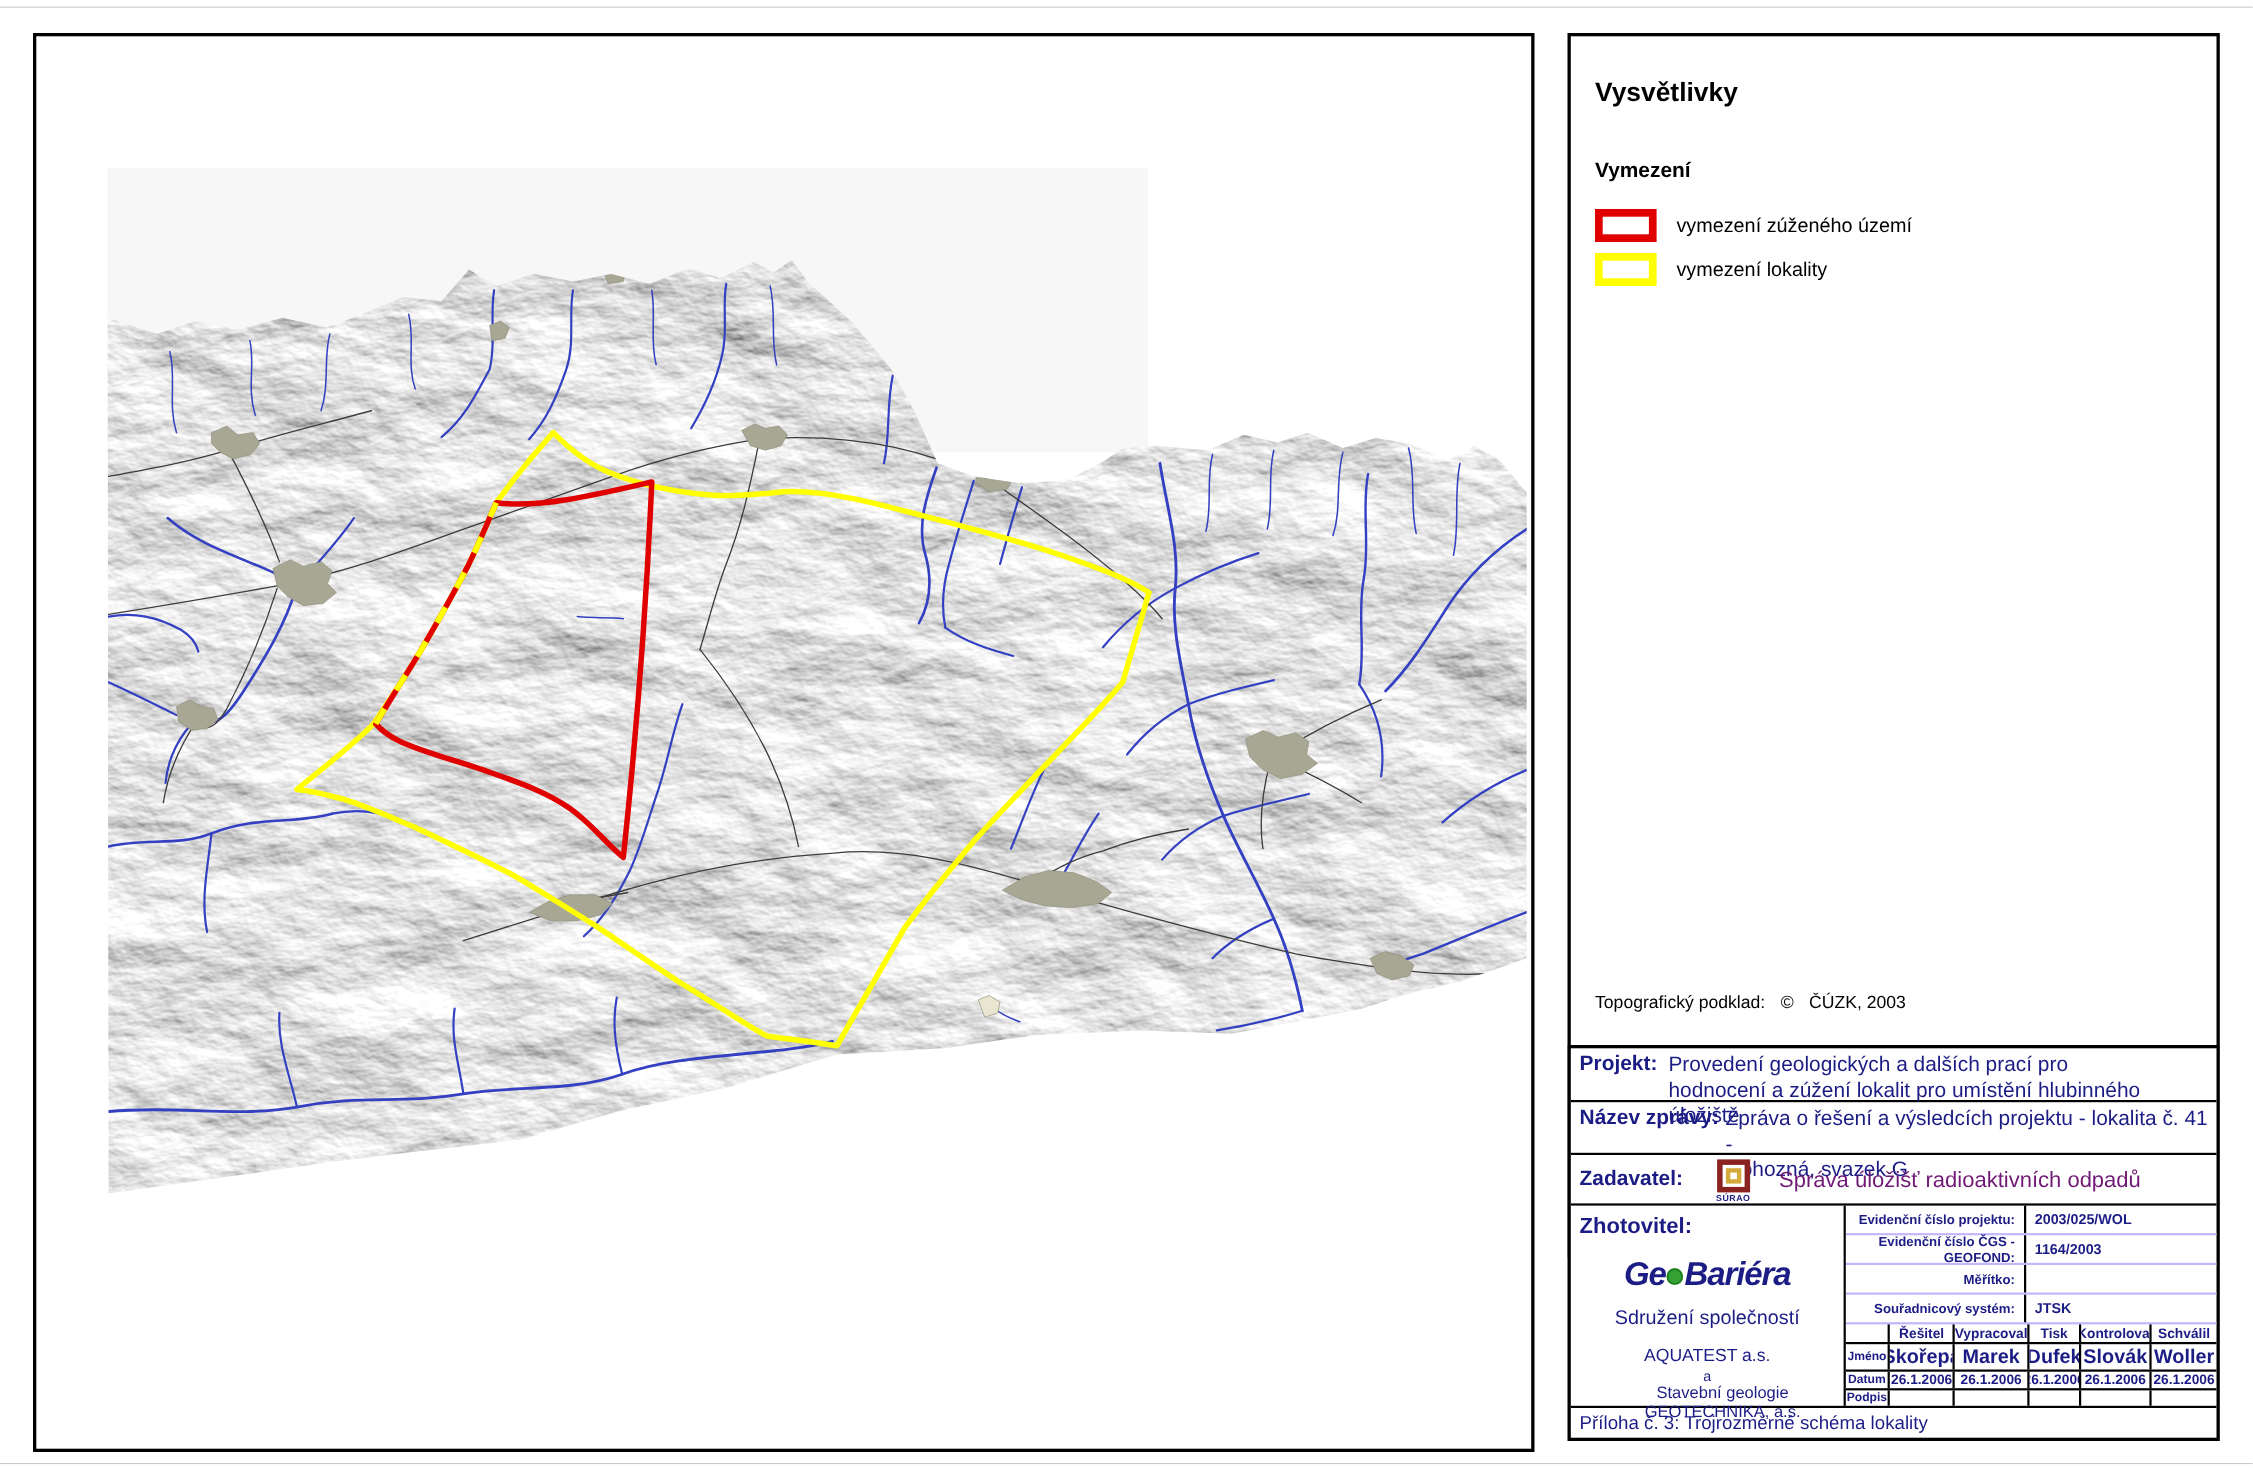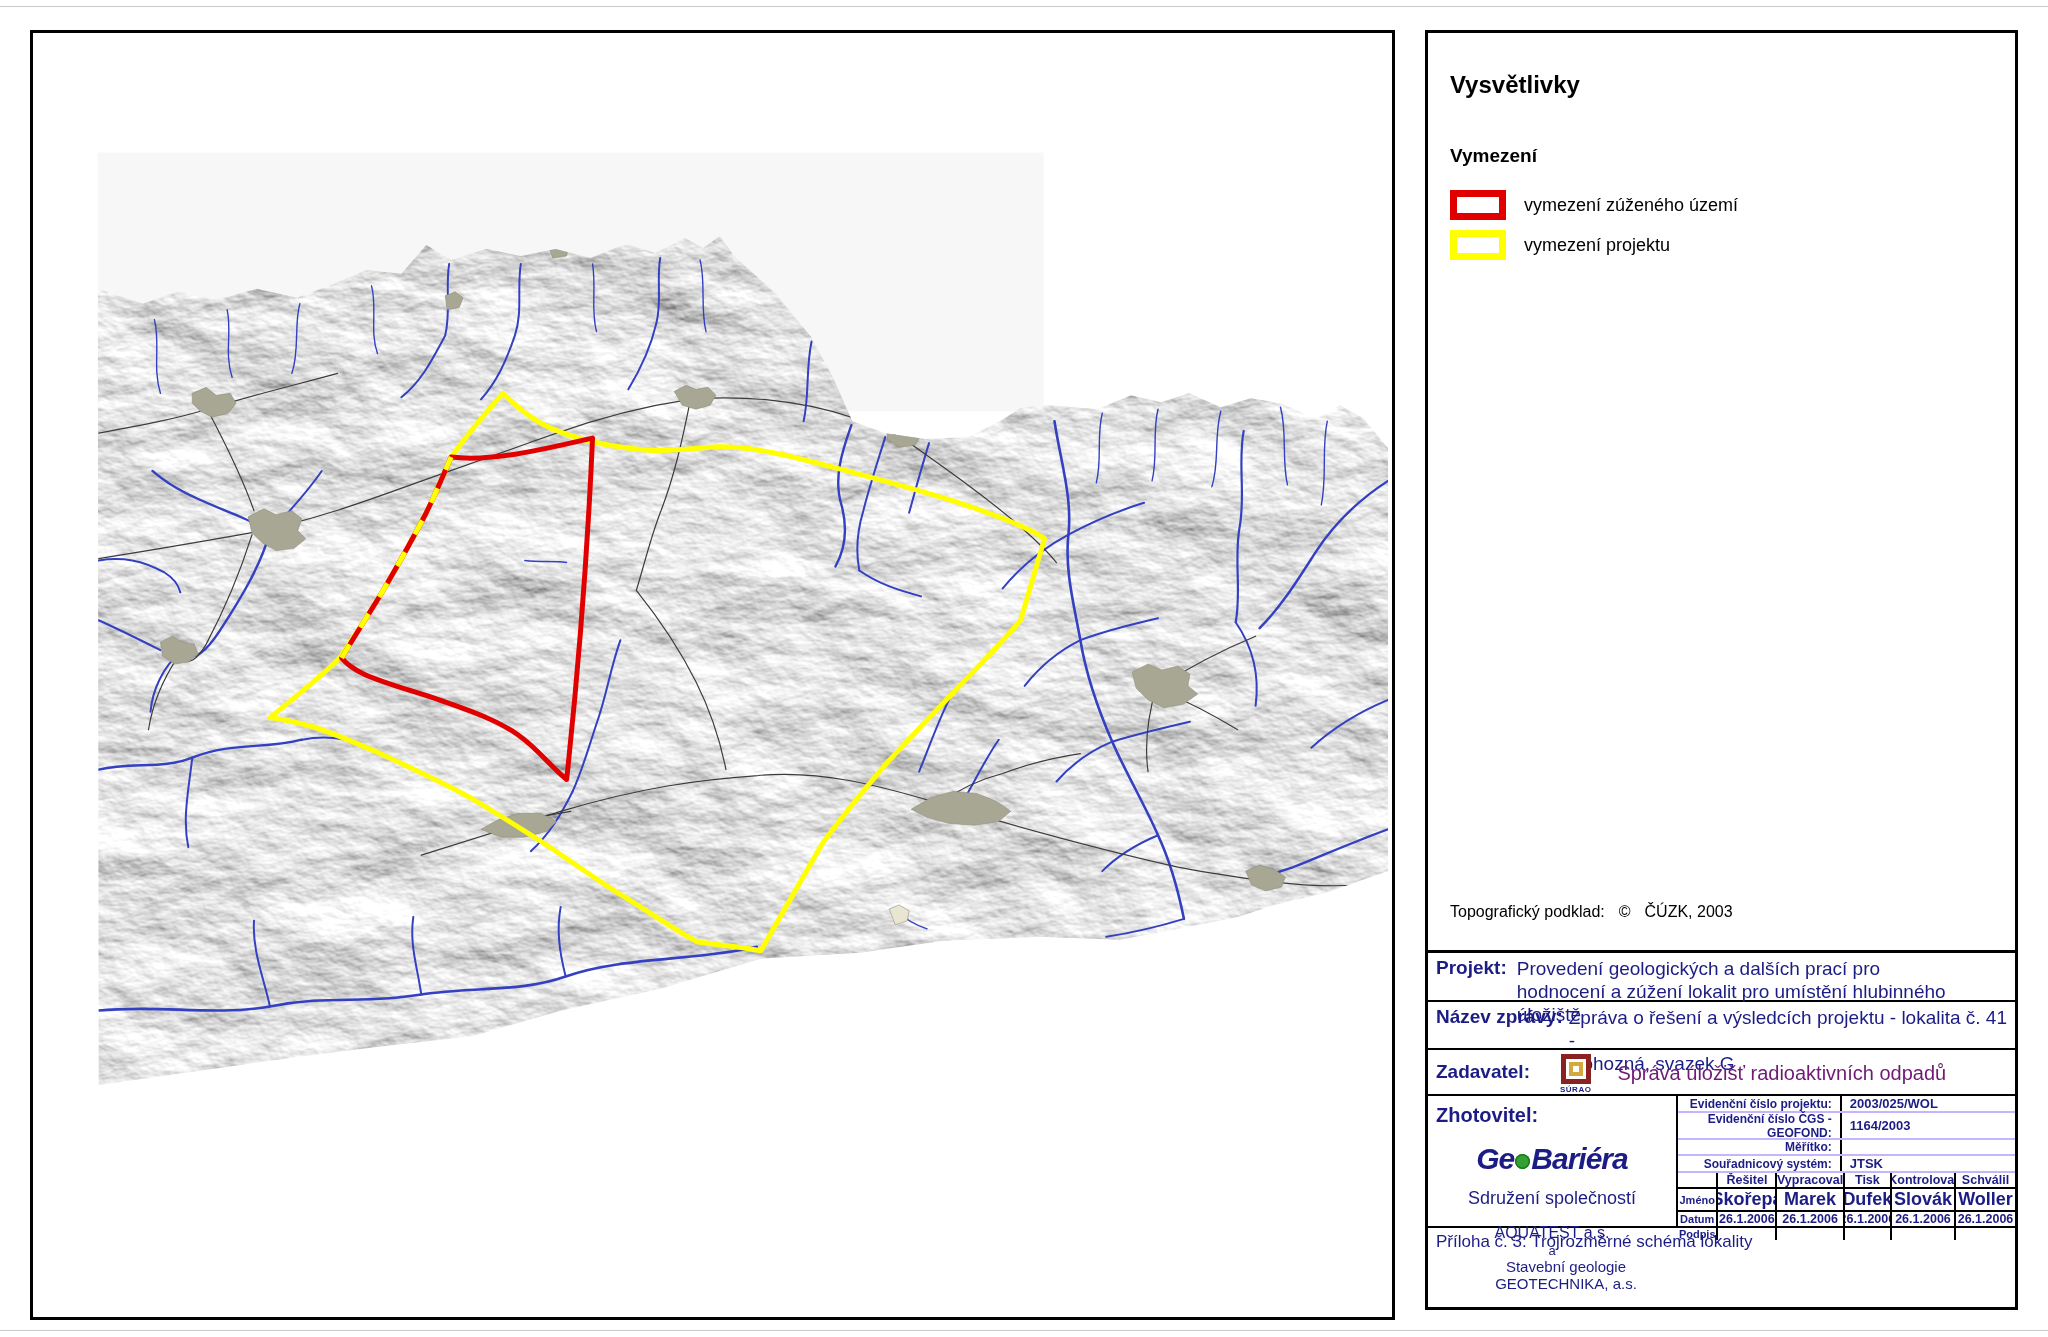--- a/index.html
+++ b/index.html
@@ -30,21 +30,21 @@
   
   .titleblock{
     position:absolute;left:1425px;top:950px;width:593px;height:360px;
     border:3px solid #000;box-sizing:border-box;background:#fff;color:#1c1c85;
   }
   .tb-row{box-sizing:border-box;border-bottom:2px solid #000;position:relative;display:flex;}
   .tb-label{font-weight:bold;font-size:19px;padding:4px 0 0 8px;flex:0 0 auto;color:#1c1c85;}
   .tb-projekt{height:49px;}
   .tb-nazev{height:48px;}
   .tb-zadavatel{height:46px;align-items:center;}
-  .tb-zhotovitel{height:132px;}
+  .tb-zhotovitel{height:184px;}
   .tb-priloha{height:27px;border-bottom:none;align-items:center;}
   .tb-text{font-size:19px;line-height:23px;padding-top:4px;}
   .tb-projekt .tb-text{margin-left:10px;}
   .tb-nazev .tb-text{margin-left:6px;}
   .zad-logo-wrap{margin-left:30px;margin-right:26px;text-align:center;position:relative;top:2px;}
   .surao-outer{width:30px;height:30px;border:5px solid #8b2222;box-sizing:border-box;margin:0 auto;display:flex;align-items:center;justify-content:center;background:#fff;}
   .surao-inner{width:14px;height:14px;border:4px solid #d4aa3c;box-sizing:border-box;background:#fff;}
   .surao-caption{font-size:8px;font-weight:bold;color:#8b2222;letter-spacing:.5px;margin-top:1px;}
   .zad-text{font-size:20px;padding-top:2px;}
   .zh-left{width:250px;flex:0 0 auto;border-right:2px solid #000;box-sizing:border-box;position:relative;}
@@ -203,21 +203,21 @@
 <div class="legend-box">
   <div class="legend-title">Vysvětlivky</div>
   <div class="legend-section">Vymezení</div>
 
   <div class="legend-item red">
     <span class="swatch" style="border-color: rgb(224, 0, 0);"></span>
     <span class="legend-label">vymezení zúženého území</span>
   </div>
   <div class="legend-item yellow">
     <span class="swatch" style="border-color: rgb(255, 255, 0);"></span>
-    <span class="legend-label">vymezení projektu</span>
+    <span class="legend-label">vymezení lokality</span>
   </div>
 
   <div class="legend-source">
     <span>Topografický podklad:</span>
     <span>©</span>
     <span>ČÚZK, 2003</span>
   </div>
 </div>
 
 <div class="titleblock" style="color: rgb(28, 28, 133);">

